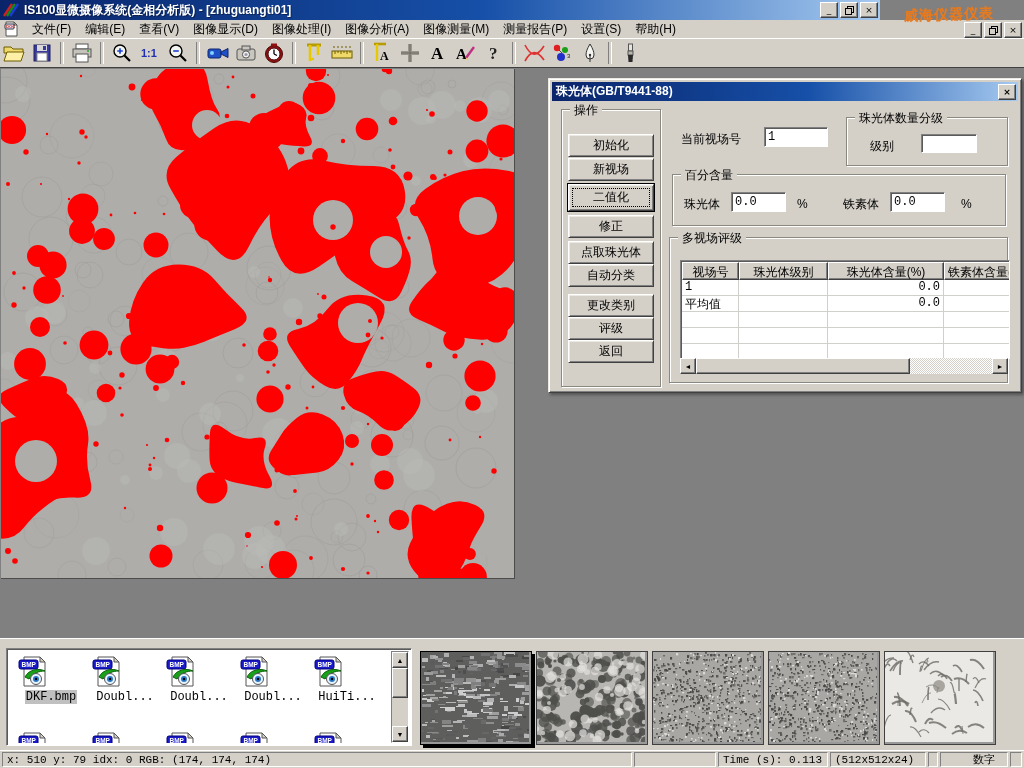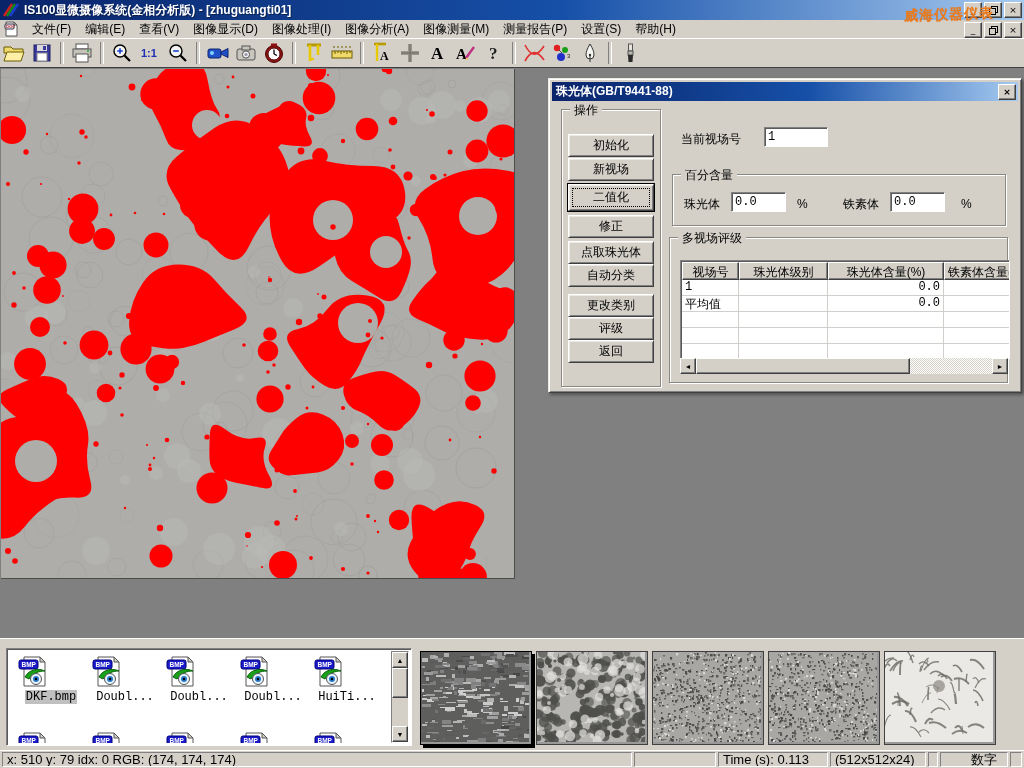--- a/index.html
+++ b/index.html
@@ -7,21 +7,21 @@
     width:1024px;height:768px;position:relative;overflow:hidden;
     font-family:"Liberation Sans","DejaVu Sans",sans-serif;
     background:#808080;font-size:12px;-webkit-font-smoothing:none;
   }
   .sunken{background:#fff;border:1px solid;border-color:#808080 #fff #fff #808080;
           box-shadow:inset 1px 1px 0 #5a5a5a;}
   .spanel{background:#d4d0c8;border:1px solid;border-color:#808080 #fff #fff #808080;}
   .groupbox{position:absolute;border:1px solid #8a887f;box-shadow:inset 1px 1px 0 #fff,1px 1px 0 #fff;}
   .grouplabel{position:absolute;top:-8px;left:8px;background:#d4d0c8;padding:0 4px;font-size:12px;color:#000;}
   
-  #titlebar{position:absolute;left:0;top:0;width:1024px;height:20px;
+  #titlebar{position:absolute;left:0;top:0;width:880px;height:20px;
     background:linear-gradient(90deg,#0a246a 0%,#1650a8 55%,#a6caf0 100%);
     display:flex;align-items:center;color:#fff;}
   #titlebar .apptitle{font-weight:bold;font-size:12px;margin-left:4px;white-space:nowrap;
     text-shadow:1px 1px 0 rgba(0,0,0,.4);}
   #title-icon{width:18px;height:16px;margin-left:2px;flex:0 0 auto;}
   .winbtns{position:absolute;top:2px;right:2px;display:flex;gap:2px;}
   .winbtn{width:16px;height:14px;background:#d4d0c8;border:1px solid;border-color:#fff #404040 #404040 #fff;
     box-shadow:inset -1px -1px 0 #808080;display:flex;align-items:center;justify-content:center;
     font-size:9px;color:#000;line-height:1;font-family:"DejaVu Sans",sans-serif;}
   #watermark{position:absolute;top:6px;right:30px;color:#e87a1e;font-weight:bold;font-size:14px;
@@ -91,21 +91,21 @@
     font-size:12px;margin-top:1px;padding:0 1px;white-space:nowrap;}
   .fname.sel{background:#c0c0c0;}
   #vscroll{position:absolute;right:2px;top:2px;width:16px;bottom:2px;}
   #vscroll .sb-btn{position:absolute;left:0;width:16px;height:16px;}
   #vthumb{position:absolute;left:0;top:16px;width:16px;height:30px;}
   .thumb{position:absolute;top:12px;width:110px;height:92px;border:1px solid #404040;background:#999;}
   .thumb.sel{border:1px solid #000;box-shadow:3px 3px 0 #000;}
   
   #statusbar{position:absolute;left:0;top:750px;width:1024px;height:18px;background:#d4d0c8;
     border-top:1px solid #fff;display:flex;align-items:stretch;gap:2px;padding:1px 2px;box-sizing:border-box;}
-  .stpanel{font-size:13px;color:#000;display:flex;align-items:center;padding:0 4px;white-space:nowrap;overflow:hidden;}
+  .stpanel{font-size:11px;color:#000;display:flex;align-items:center;padding:0 4px;white-space:nowrap;overflow:hidden;font-family:Liberation Mono, monospace;}
   svg{display:block;}
 </style>
 </head>
 <body>
 
 <div id="titlebar">
   <span id="title-icon">
     <svg width="18" height="16" viewBox="0 0 18 16">
       <path d="M2 14 L10 2" stroke="#d02020" stroke-width="2.4"></path>
       <path d="M5 14 L13 2" stroke="#18881a" stroke-width="2.4"></path>
@@ -771,20 +771,25 @@
         <span>评级</span>
       </div>
       <div class="opbtn" style="top: 230px;">
         <span>返回</span>
       </div>
     </div>
 
   <span class="dlabel" style="left:132px;top:52px;">当前视场号</span>
   <input class="field" style="left: 215px; top: 48px; width: 64px; height: 20px;" value="1">
 
+  <div class="groupbox" style="left:297px;top:38px;width:160px;height:47px;">
+    <span class="grouplabel">珠光体数量分级</span>
+    <span class="dlabel" style="left:23px;top:20px;position:absolute;">级别</span>
+    <input class="field" style="left: 74px; top: 16px; width: 56px; height: 19px; position: absolute;" value="">
+  </div>
 
   <div class="groupbox" style="left:123px;top:95px;width:332px;height:50px;">
     <span class="grouplabel">百分含量</span>
     <span class="dlabel" style="left:11px;top:21px;position:absolute;">珠光体</span>
     <input class="field" style="left: 58px; top: 17px; width: 55px; height: 20px; position: absolute;" value="0.0">
     <span class="dlabel" style="left:124px;top:22px;position:absolute;">%</span>
     <span class="dlabel" style="left:170px;top:21px;position:absolute;">铁素体</span>
     <input class="field" style="left: 217px; top: 17px; width: 55px; height: 20px; position: absolute;" value="0.0">
     <span class="dlabel" style="left:288px;top:22px;position:absolute;">%</span>
   </div>

